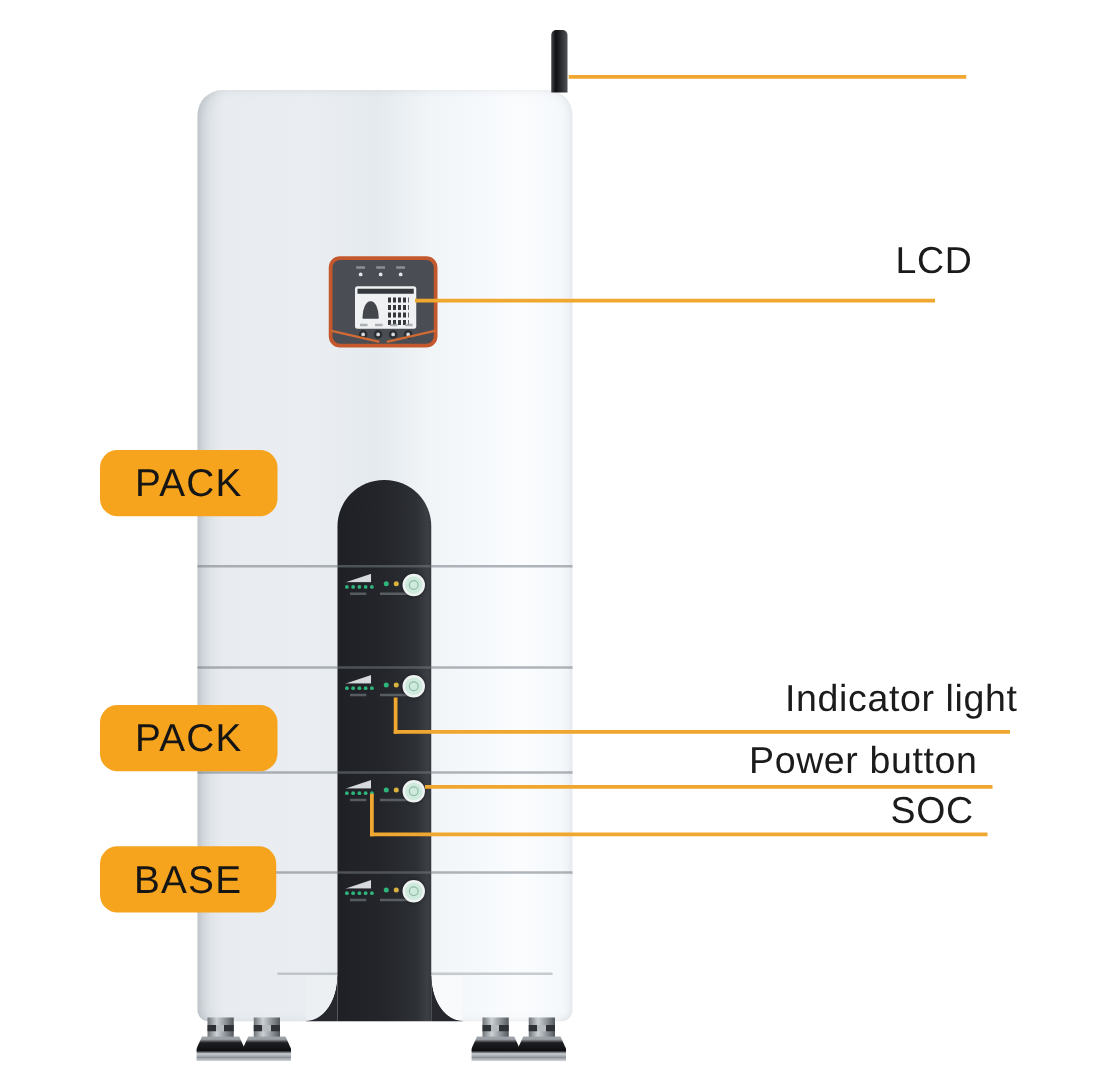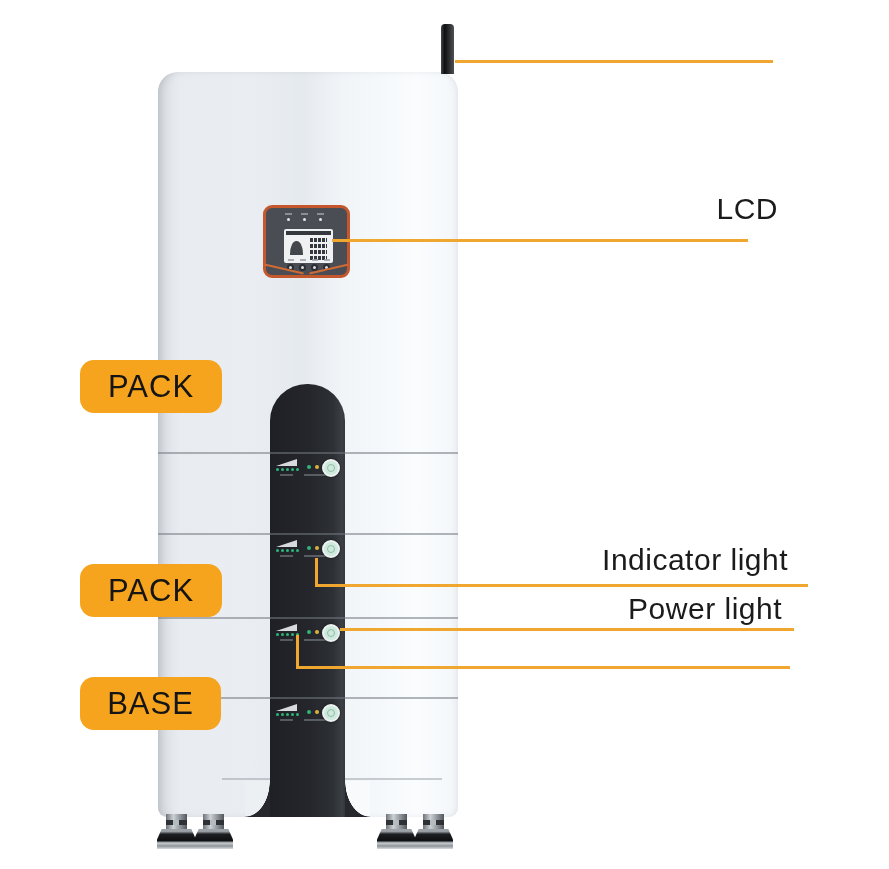--- a/index.html
+++ b/index.html
@@ -223,22 +223,23 @@
       <span>PACK</span>
     </div>
   <div class="pill" style="left:80px;top:564px;width:142px;height:53px">
       <span>PACK</span>
     </div>
   <div class="pill" style="left:80px;top:677px;width:141px;height:53px">
       <span>BASE</span>
     </div>
 
   <div class="rlabel" style="left:628px;top:192px;width:150px">LCD</div>
-  <div class="rlabel" style="left:538px;top:543px;width:250px">Indicator light</div>
-  <div class="rlabel" style="left:532px;top:592px;width:250px">Power light</div>
+  <div class="rlabel" style="left:564px;top:543px;width:250px">Indicator light</div>
+  <div class="rlabel" style="left:532px;top:592px;width:250px">Power button</div>
+  <div class="rlabel" style="left:529px;top:632px;width:250px">SOC</div>
 
   <div class="foot-stem" style="left:166px">
       <i></i>
     </div>
   <div class="foot-base" style="left:157px"></div>
   <div class="foot-stem" style="left:203px">
       <i></i>
     </div>
   <div class="foot-base" style="left:194px"></div>
   <div class="foot-stem" style="left:386px">

